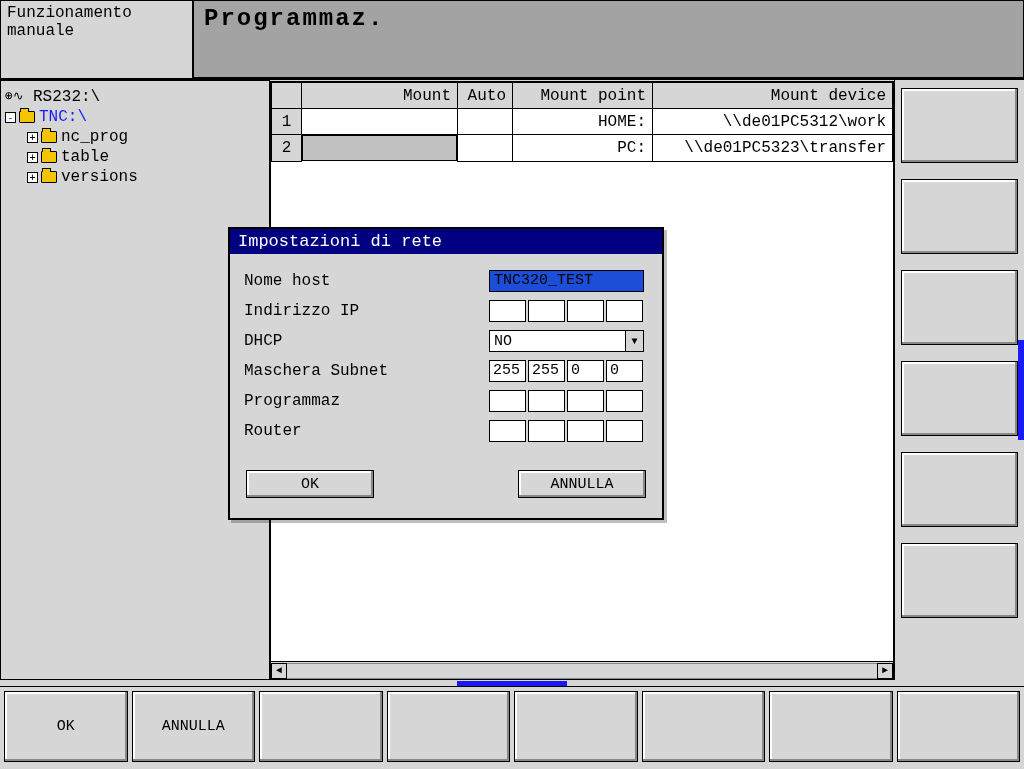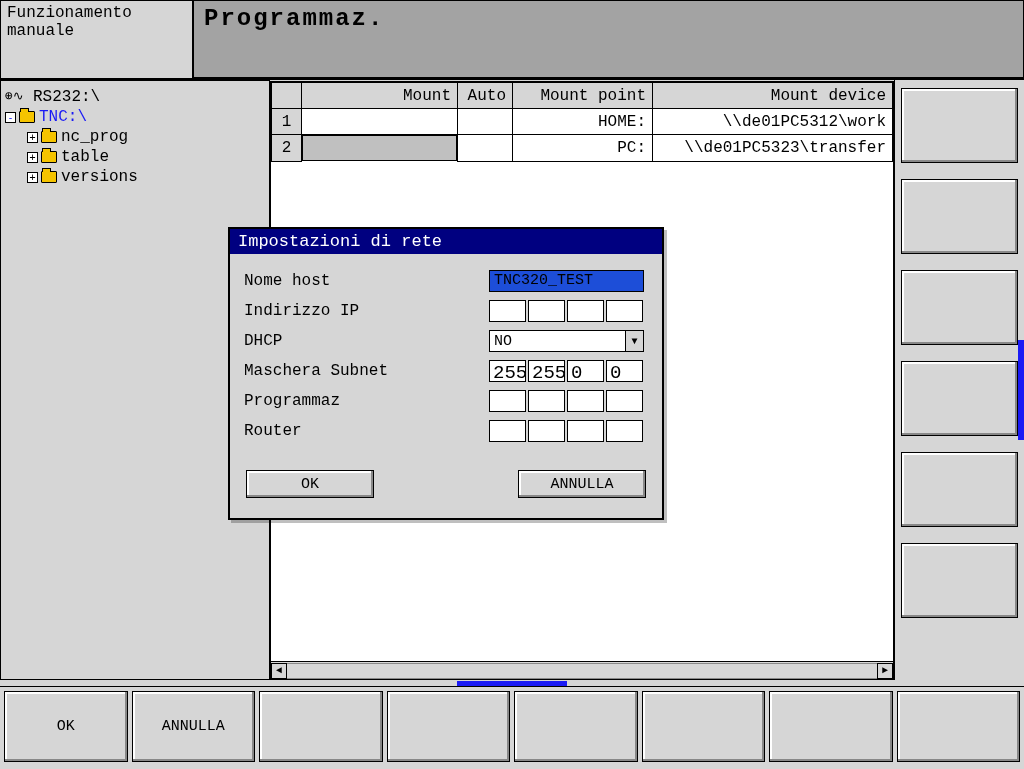--- a/index.html
+++ b/index.html
@@ -178,21 +178,21 @@
   .sel {
     border:1px solid #000; background:#fff; height:22px; width:155px;
     display:flex; align-items:center; justify-content:space-between;
     padding:0 0 0 4px; font-family:"Courier New",monospace; font-size:15px;
   }
   .sel .dd {
     width:18px; height:20px; border-left:1px solid #000; background:#d6d6d6;
     display:flex; align-items:center; justify-content:center; font-size:10px;
   }
   .octet { width:37px; border:1px solid #000; background:#fff; height:22px; text-align:left;
-           font-family:"Courier New",monospace; font-size:19px; padding:1px 3px;}
+           font-family:"Courier New",monospace; font-size:15px; padding:1px 3px;}
   .dlg-buttons {
     display:flex; justify-content:space-between; padding: 20px 2px 10px 2px;
   }
   .dlg-btn {
     width: 128px; height: 28px;
     border:1px solid #000;
     box-shadow: inset -2px -2px 0 #888, inset 2px 2px 0 #fff;
     background:#d6d6d6;
     font-family:"Courier New",monospace; font-size:15px;
     display:flex; align-items:center; justify-content:center;

